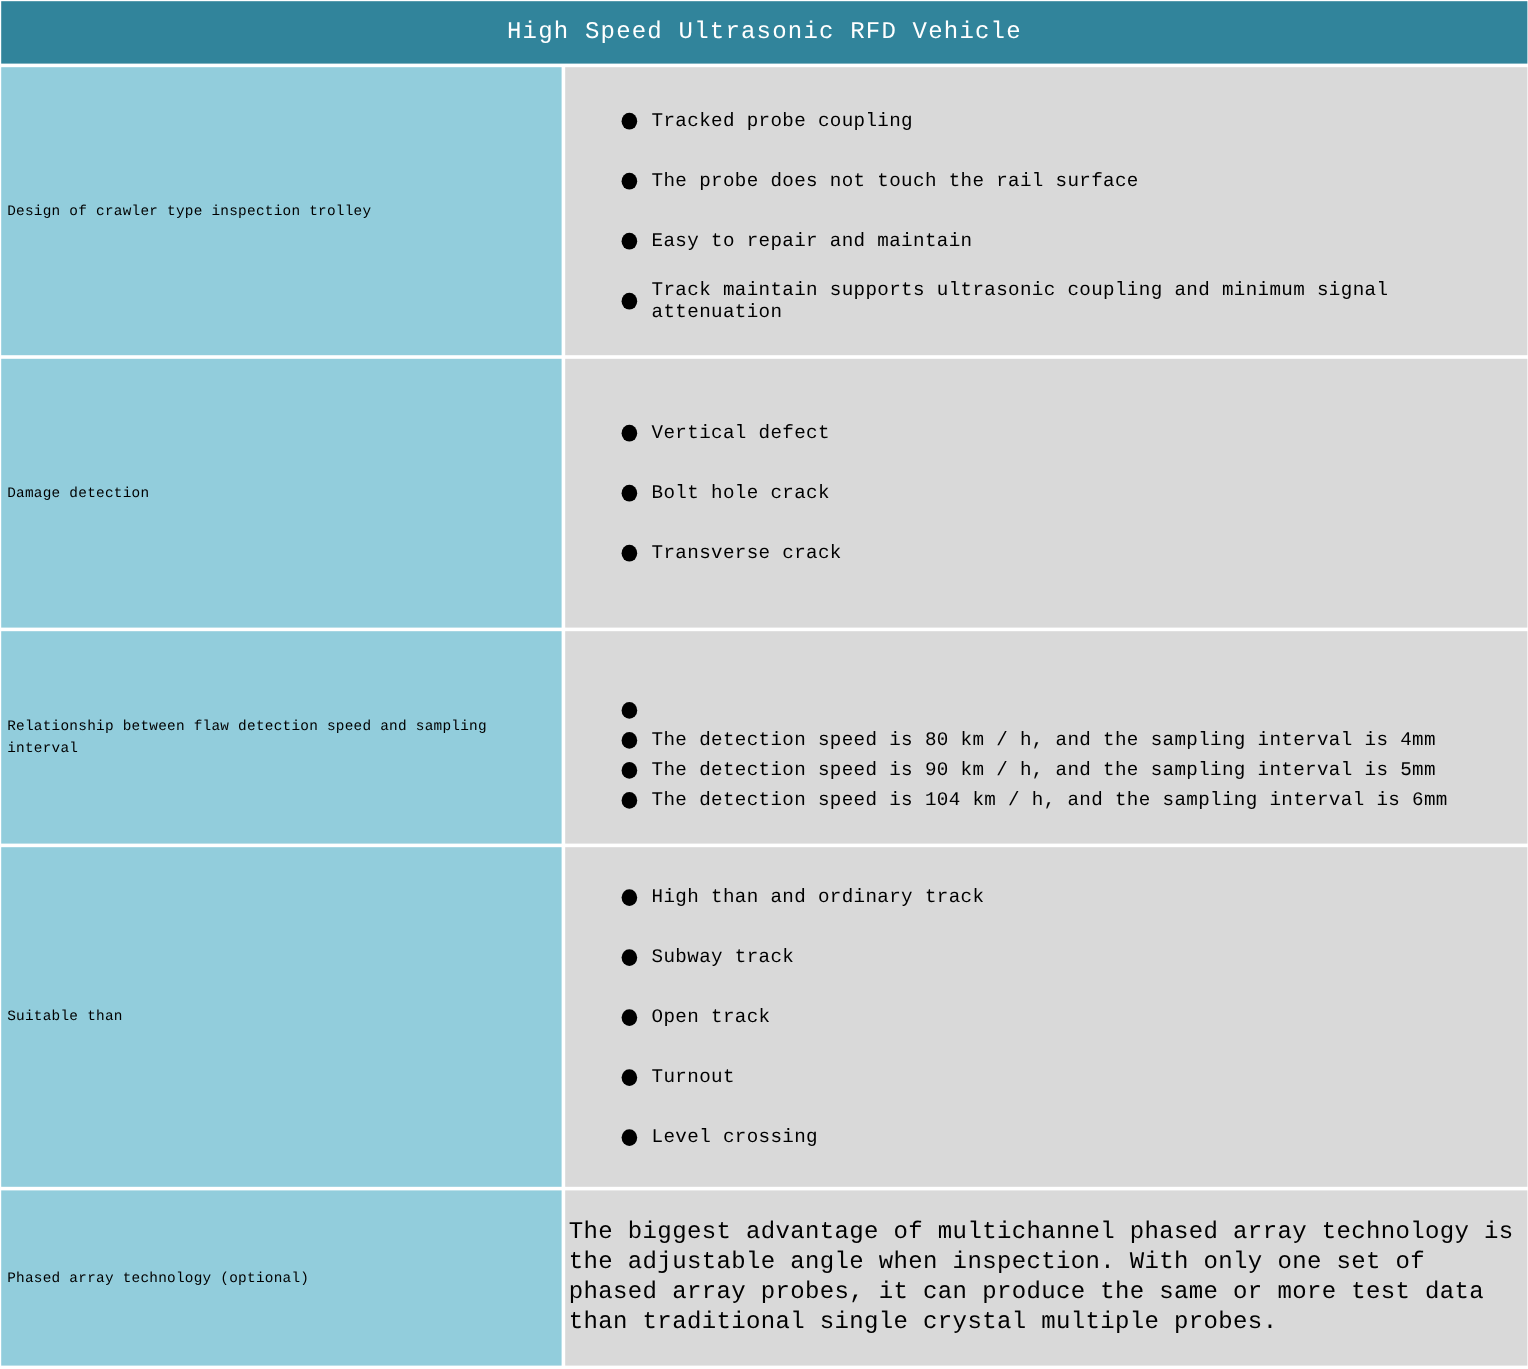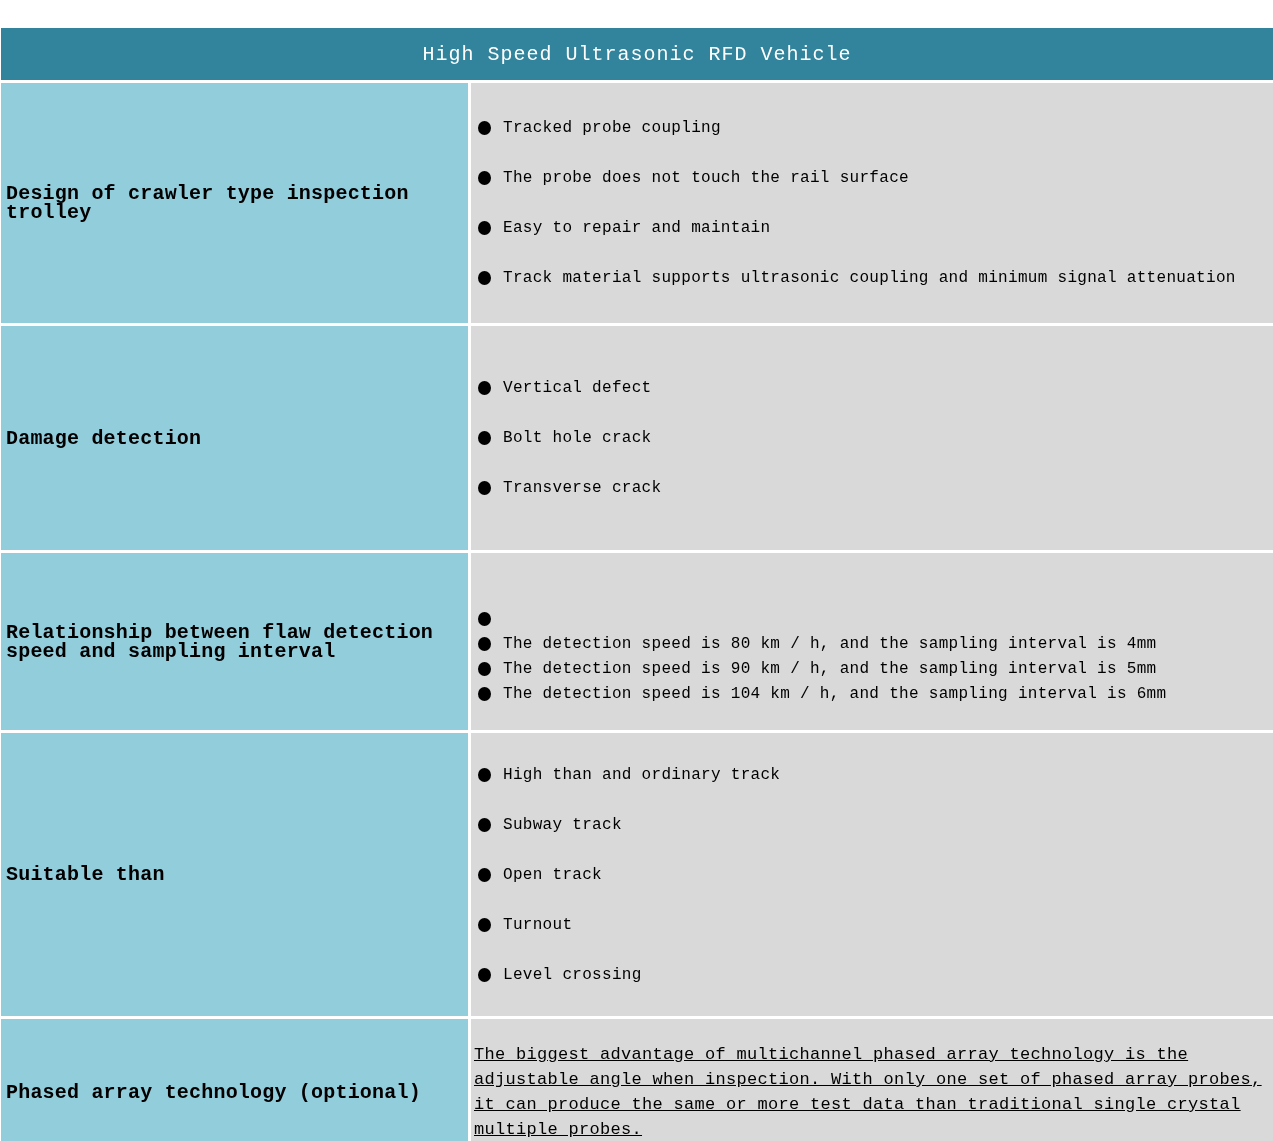--- a/index.html
+++ b/index.html
@@ -26,61 +26,61 @@
     row-gap:3px;
     padding-bottom:3px;
   }
   .t-header{
     height:52px;flex:0 0 52px;
     background:var(--header-bg);
     color:var(--title-text);
     display:flex;align-items:center;justify-content:center;
     font-size:20px;letter-spacing:1px;
     font-weight:400;
-    margin-top:27px;
   }
   .row{display:flex;column-gap:3px;}
   .r1{flex:0 0 240px;}
   .r2{flex:0 0 224px;}
   .r3{flex:0 0 177px;}
   .r4{flex:0 0 283px;}
   .r5{flex:0 0 146px;}
   .cell-left{
     flex:0 0 467px;width:467px;
     background:var(--label-bg);
     display:flex;align-items:center;
     padding:0 6px 0 5px;
-    font-weight:700;font-size:20px;
+    font-weight:400;font-size:12px;
     letter-spacing:0.2px;
     line-height:19px;
   }
   .cell-right{
     flex:1 1 auto;
     background:var(--content-bg);
     display:flex;flex-direction:column;justify-content:center;
     font-size:16px;letter-spacing:0.3px;
   }
   ul.bullets{list-style:none;}
   ul.bullets li{
     display:flex;align-items:center;
     padding-left:7px;
+    margin-left:40px;
   }
   .spaced li{height:50px;}
   .tight li{height:25px;}
   .offset-down{padding-top:30px;}
   .dot{
     flex:0 0 13px;width:13px;height:14px;
     background:var(--body-text);
     border-radius:50%;
     margin-right:12px;
   }
   .para{
     padding:0 6px 0 3px;
     line-height:25px;
-    font-size:17px;letter-spacing:0.3px;text-decoration:underline;
+    font-size:20px;letter-spacing:0.3px;
   }
 </style>
 </head>
 <body>
 
 <div class="table">
 
   <div class="t-header">High Speed Ultrasonic RFD Vehicle</div>
 
   <div class="row r1">
@@ -94,21 +94,21 @@
           <li>
             <span class="dot"></span>
             <span>The probe does not touch the rail surface</span>
           </li>
           <li>
             <span class="dot"></span>
             <span>Easy to repair and maintain</span>
           </li>
           <li>
             <span class="dot"></span>
-            <span>Track material supports ultrasonic coupling and minimum signal attenuation</span>
+            <span>Track maintain supports ultrasonic coupling and minimum signal attenuation</span>
           </li>
         </ul>
     </div>
   </div>
 
   <div class="row r2">
     <div class="cell-left">Damage detection</div>
     <div class="cell-right">
       <ul class="bullets spaced">
           <li>

